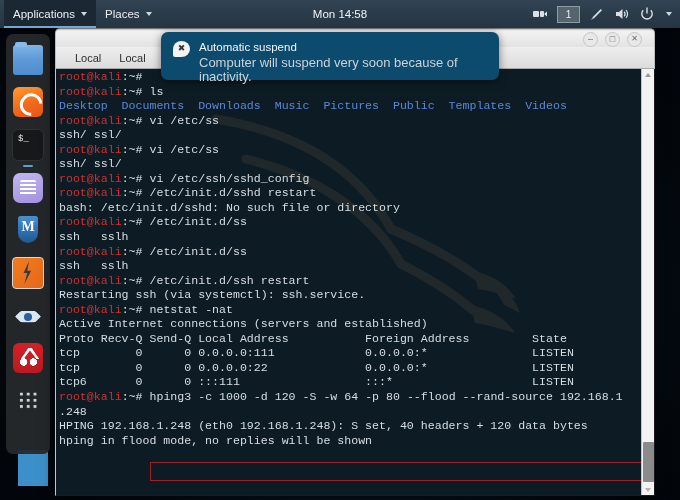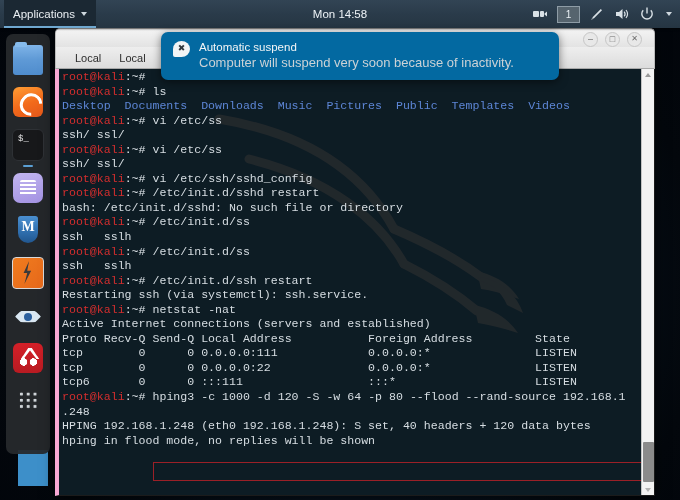--- a/index.html
+++ b/index.html
@@ -221,21 +221,21 @@
     display: flex; align-items: center;
     box-sizing: border-box;
     padding-left: 10px;
   }
   .mitem { font-size: 11px; color: #2d2d2d; padding: 0 9px; }
 
   #term-body {
     position: relative;
     height: 427px;
     background: #0d1c24;
-    border-left: 4px solid #f9a8d4; border-right: 1px solid #1b1b1b;
+    border-left: 1px solid #f9a8d4; border-right: 1px solid #1b1b1b;
     border-bottom: 1px solid #1b1b1b;
     box-sizing: border-box;
     overflow: hidden;
   }
   #dragon {
     position: absolute; left: 130px; top: 30px;
     width: 360px; height: 300px;
     opacity: 0.22; pointer-events: none;
   }
   #term-text {
@@ -278,22 +278,22 @@
   .sb-arrow.down::after { top: 4px; border-top: 4px solid #b5b5b5; }
   #sb-thumb {
     position: absolute; left: 1px; width: 11px;
     top: 373px; height: 40px;
     background: #8b8b8b; border-radius: 1px;
   }
 
   
   #notification {
     position: absolute; left: 161px; top: 32px;
-    width: 398px; height: 48px;
-    background: #0369a1;
+    width: 338px; height: 48px;
+    background: #0c4a6e;
     border-radius: 7px;
     z-index: 80;
     display: flex; align-items: flex-start;
     padding: 8px 10px; box-sizing: border-box;
     box-shadow: 0 2px 8px rgba(0,0,0,0.5);
   }
   #notif-icon {
     width: 17px; height: 16px; margin: 1px 9px 0 2px;
     background: #f2f4f5;
     border-radius: 50% 50% 50% 2px;
@@ -313,20 +313,24 @@
 
 <div id="screen">
 
   <div id="wallpaper">
     <div id="wall-glow"></div>
   </div>
 
   <div id="top-panel">
     <div class="panel-item" id="app-menu">
       <span>Applications</span>
+      <span class="caret"></span>
+    </div>
+    <div class="panel-item">
+      <span>Places</span>
       <span class="caret"></span>
     </div>
 
     <div id="clock">Mon 14:58</div>
 
     <div id="tray">
       <span class="tray-ico">
         <svg width="16" height="16" viewBox="0 0 16 16">
           <rect x="1" y="5" width="6" height="6" rx="1" fill="#e3eaef"></rect>
           <rect x="8" y="5" width="4" height="6" rx="1" fill="#e3eaef"></rect>

